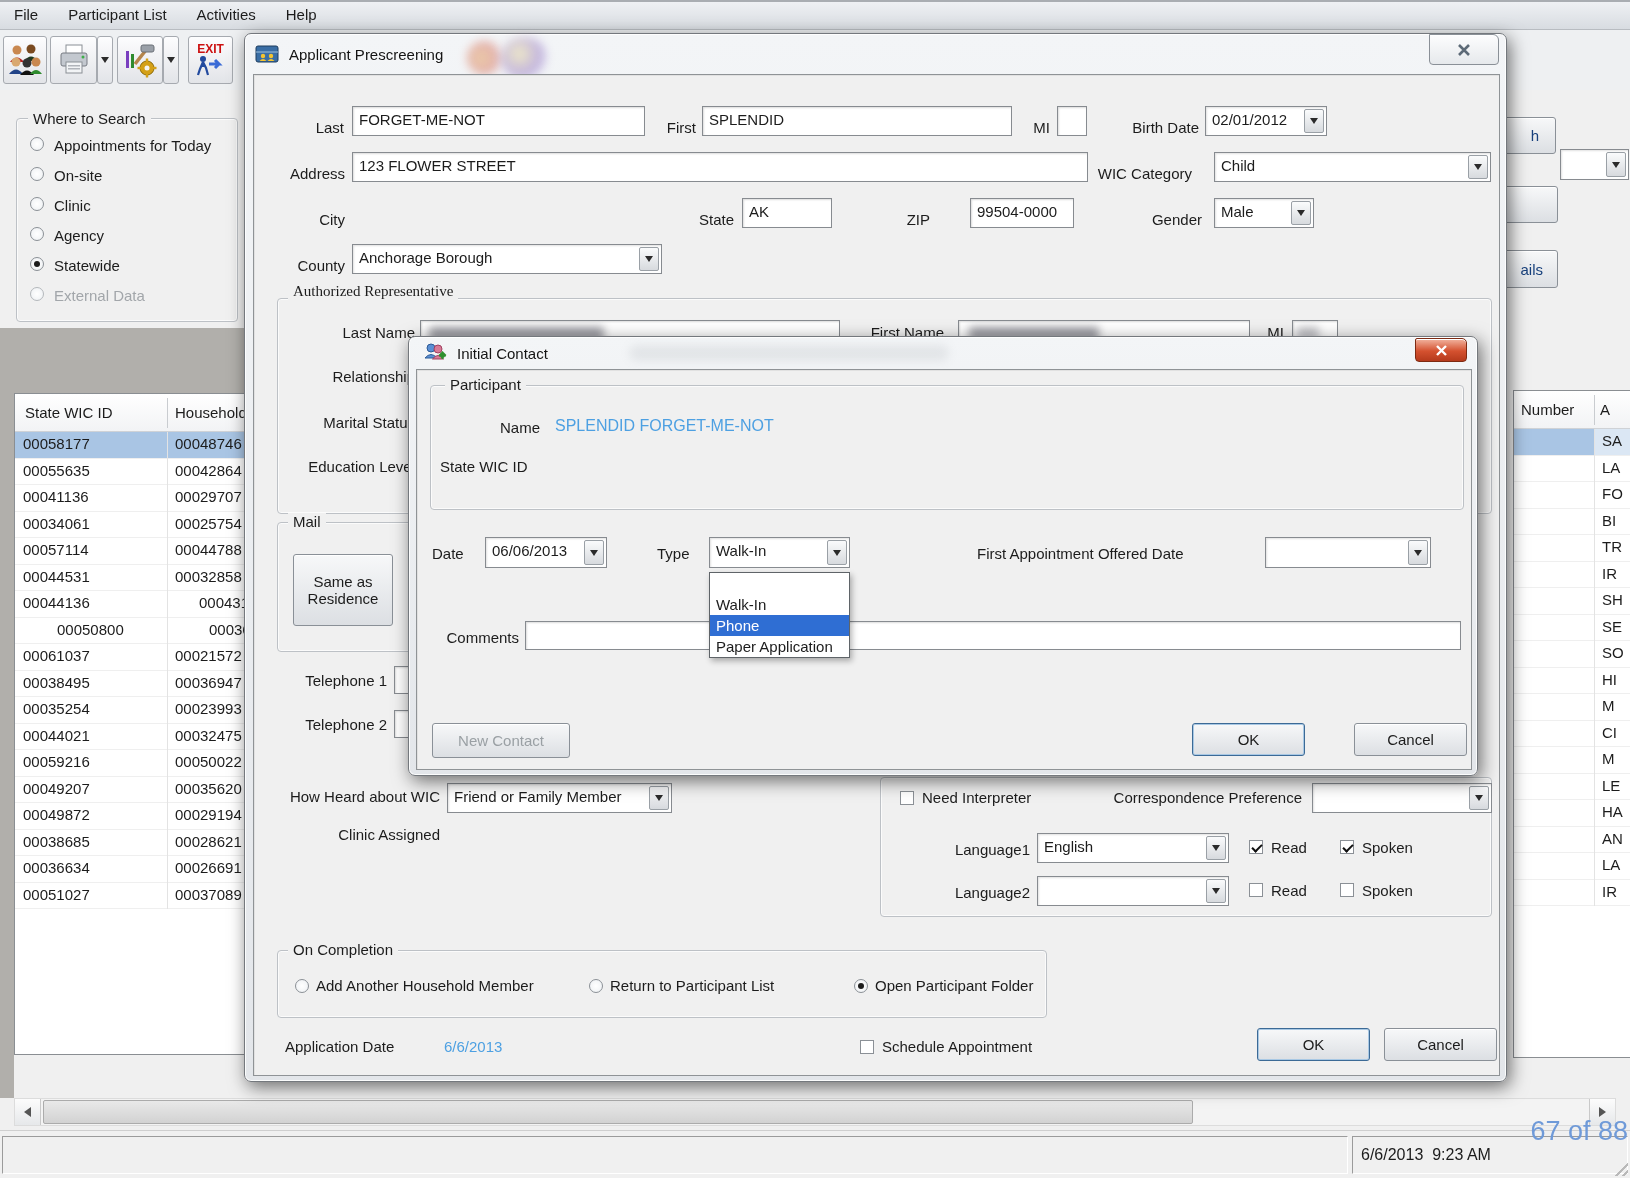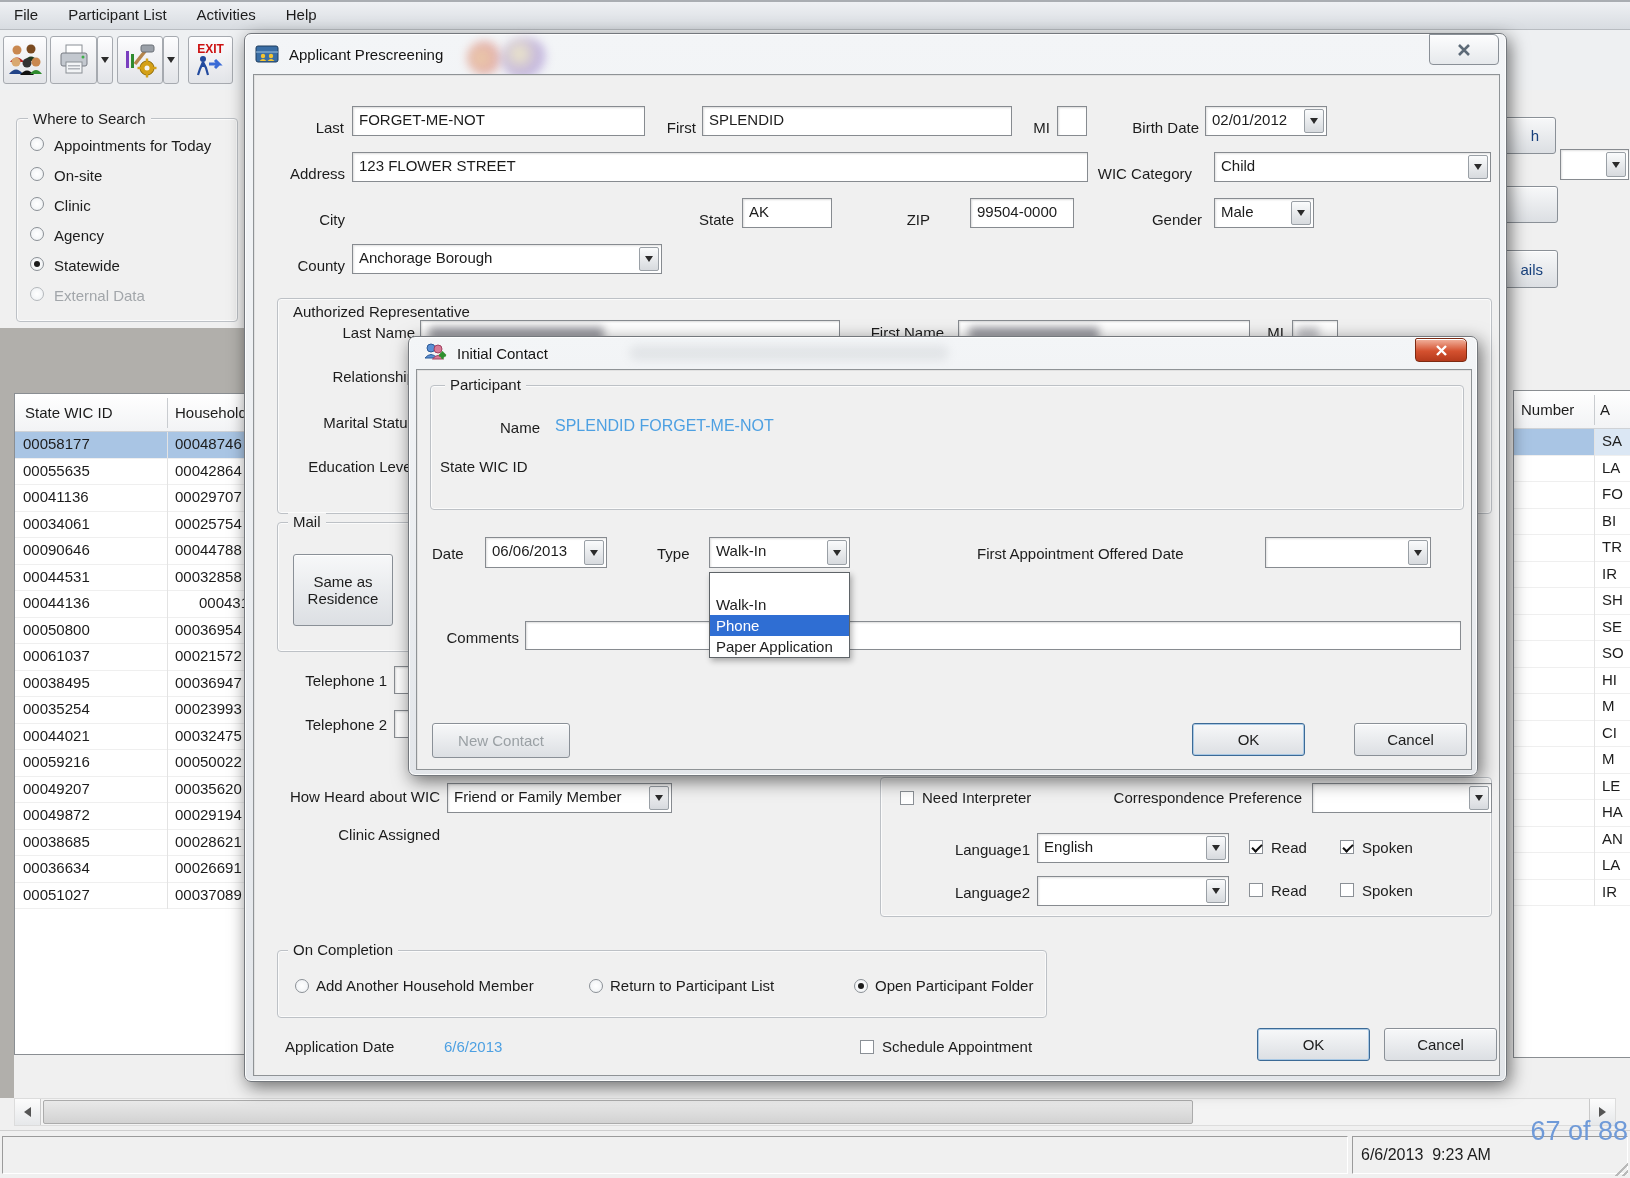--- a/index.html
+++ b/index.html
@@ -154,33 +154,33 @@
       </div>
       <div class="trow">
         <span class="c1" style="width: 152px;">00041136</span>
         <span class="c2" style="flex: 1 1 0%;">00029707</span>
       </div>
       <div class="trow">
         <span class="c1" style="width: 152px;">00034061</span>
         <span class="c2" style="flex: 1 1 0%;">00025754</span>
       </div>
       <div class="trow">
-        <span class="c1" style="width: 152px;">00090646</span>
+        <span class="c1" style="width: 152px;">00057114</span>
         <span class="c2" style="flex: 1 1 0%;">00044788</span>
       </div>
       <div class="trow">
         <span class="c1" style="width: 152px;">00044531</span>
         <span class="c2" style="flex: 1 1 0%;">00032858</span>
       </div>
       <div class="trow">
         <span class="c1" style="width: 152px;">00044136</span>
         <span class="c2" style="flex: 1 1 0%; padding-left: 32px;">00043100</span>
       </div>
       <div class="trow">
-        <span class="c1" style="width: 152px;">00050800</span>
+        <span class="c1" style="width: 152px; margin-left: 34px;">00050800</span>
         <span class="c2" style="flex: 1 1 0%;">00036954</span>
       </div>
       <div class="trow">
         <span class="c1" style="width: 152px;">00061037</span>
         <span class="c2" style="flex: 1 1 0%;">00021572</span>
       </div>
       <div class="trow">
         <span class="c1" style="width: 152px;">00038495</span>
         <span class="c2" style="flex: 1 1 0%;">00036947</span>
       </div>
@@ -398,21 +398,21 @@
 
     <span class="lbl r" style="left:8px;top:182px;width:83px;">County</span>
     <div class="combo" style="left:98px;top:169px;width:310px;height:30px;">
       <span class="val">Anchorage Borough</span>
       <span class="cbtn">
           <i class="tri-down"></i>
         </span>
     </div>
 
     <div class="groupbox" style="left:23px;top:223px;width:1215px;height:216px;"></div>
-    <span class="legend" style="left:34px;top:228px;">Authorized Representative</span>
+    <span class="legend" style="left:34px;top:208px;font-family:Liberation Serif, serif;">Authorized Representative</span>
     <span class="lbl r" style="left:73px;top:249px;width:88px;">Last Name</span>
     <div class="field" style="left:166px;top:245px;width:420px;height:28px;">
       <span class="blurline" style="left:8px;top:6px;width:175px;height:14px;"></span>
     </div>
     <span class="lbl r" style="left:600px;top:249px;width:90px;">First Name</span>
     <div class="field" style="left:704px;top:245px;width:292px;height:28px;">
       <span class="blurline" style="left:10px;top:6px;width:130px;height:14px;"></span>
     </div>
     <span class="lbl r" style="left:1004px;top:249px;width:26px;">MI</span>
     <div class="field" style="left:1038px;top:245px;width:46px;height:28px;">

